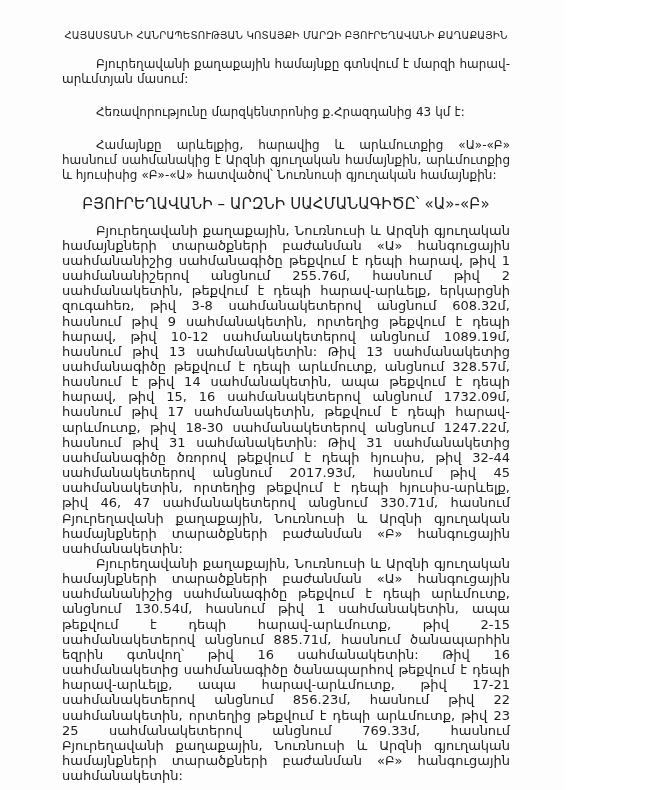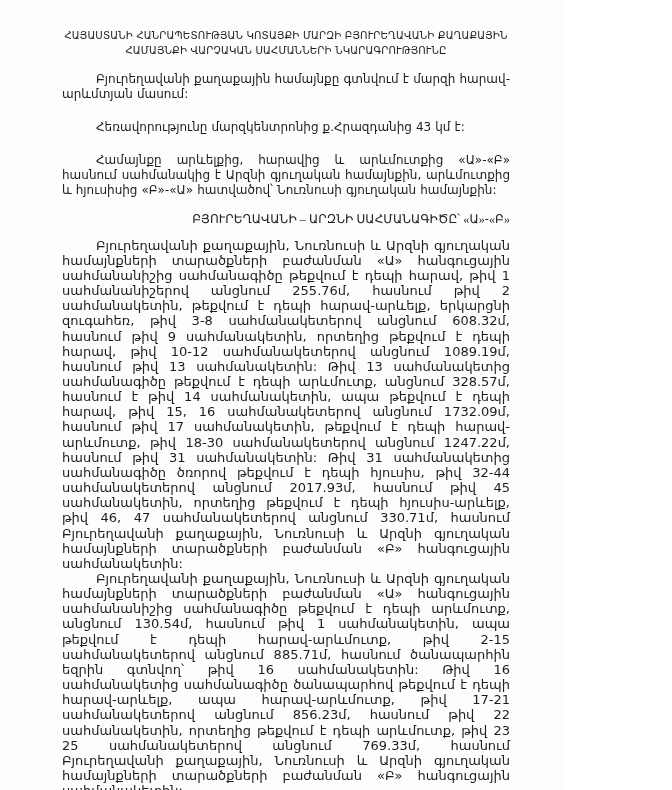--- a/index.html
+++ b/index.html
@@ -42,27 +42,26 @@
     line-height: 15.1px;
     text-align: justify;
     text-indent: 34px;
     color: #1d1d1d;
     word-spacing: 0.2px;
   }
   p.spaced {
     margin-top: 18px;
   }
   .section-head {
-    text-align: right;
-    font-size: 12px;
+    text-align: center;
+    font-size: 15px;
     line-height: 15px;
     margin: 13px 0 11px 0;
     color: #202020;
     letter-spacing: 0.1px;
-    font-family: Liberation Serif, serif;
   }
   .section-head.second {
     margin: 20px 0 13px 0;
   }
   p.dense {
     margin: 0;
     font-size: 13px;
     line-height: 15.15px;
     text-align: justify;
     text-indent: 34px;
@@ -81,21 +80,20 @@
   }
 </style>
 </head>
 <body>
 
 <div class="page">
   <div class="inner">
 
     <div class="doc-title">
       <span class="tline">ՀԱՅԱՍՏԱՆԻ ՀԱՆՐԱՊԵՏՈՒԹՅԱՆ ԿՈՏԱՅՔԻ ՄԱՐԶԻ ԲՅՈՒՐԵՂԱՎԱՆԻ ՔԱՂԱՔԱՅԻՆ</span>
-      <span class="tline">ՀԱՄԱՅՆՔԻ ՎԱՐՉԱԿԱՆ ՍԱՀՄԱՆՆԵՐԻ ՆԿԱՐԱԳՐՈՒԹՅՈՒՆԸ</span>
     </div>
 
     <p class="body-par">Բյուրեղավանի քաղաքային համայնքը գտնվում է մարզի հարավ-արևմտյան մասում:</p>
     <p class="body-par spaced">Հեռավորությունը մարզկենտրոնից ք.Հրազդանից  43 կմ է:</p>
     <p class="body-par spaced">Համայնքը արևելքից, հարավից և արևմուտքից «Ա»-«Բ» հասնում սահմանակից է Արզնի գյուղական համայնքին, արևմուտքից և հյուսիսից «Բ»-«Ա» հատվածով՝ Նուռնուսի գյուղական համայնքին:</p>
 
     <div class="section-head">ԲՅՈՒՐԵՂԱՎԱՆԻ – ԱՐԶՆԻ ՍԱՀՄԱՆԱԳԻԾԸ՝   «Ա»-«Բ»</div>
 
     <p class="dense">Բյուրեղավանի քաղաքային, Նուռնուսի և Արզնի գյուղական համայնքների տարածքների բաժանման «Ա» հանգուցային սահմանանիշից սահմանագիծը թեքվում է դեպի հարավ, թիվ 1 սահմանանիշերով անցնում 255.76մ, հասնում թիվ 2 սահմանակետին, թեքվում է դեպի հարավ-արևելք, երկարցնի զուգահեռ, թիվ 3-8 սահմանակետերով անցնում 608.32մ, հասնում թիվ 9 սահմանակետին, որտեղից թեքվում է դեպի հարավ, թիվ 10-12 սահմանակետերով անցնում 1089.19մ, հասնում թիվ 13 սահմանակետին: Թիվ 13 սահմանակետից սահմանագիծը թեքվում է դեպի արևմուտք, անցնում 328.57մ, հասնում է թիվ 14 սահմանակետին, ապա թեքվում է դեպի հարավ, թիվ 15, 16 սահմանակետերով անցնում 1732.09մ, հասնում թիվ 17 սահմանակետին, թեքվում է դեպի հարավ-արևմուտք, թիվ 18-30 սահմանակետերով անցնում 1247.22մ, հասնում թիվ 31 սահմանակետին: Թիվ 31 սահմանակետից սահմանագիծը ծռորով թեքվում է դեպի հյուսիս, թիվ 32-44 սահմանակետերով անցնում 2017.93մ, հասնում թիվ 45 սահմանակետին, որտեղից թեքվում է դեպի հյուսիս-արևելք, թիվ 46, 47 սահմանակետերով անցնում 330.71մ, հասնում Բյուրեղավանի քաղաքային, Նուռնուսի և Արզնի գյուղական համայնքների տարածքների բաժանման «Բ» հանգուցային սահմանակետին:</p>
 

